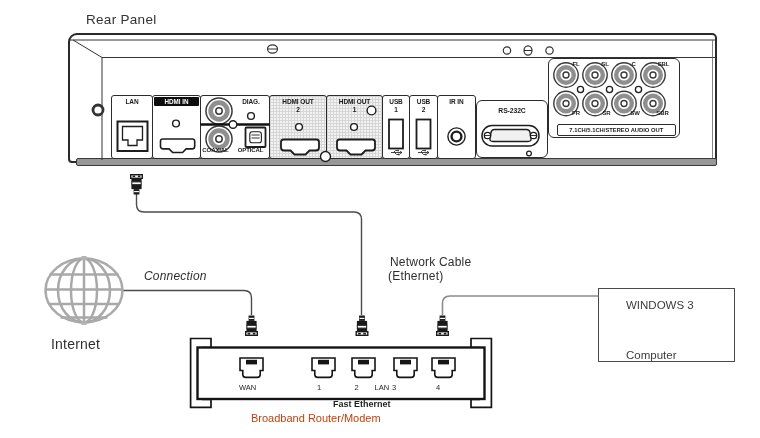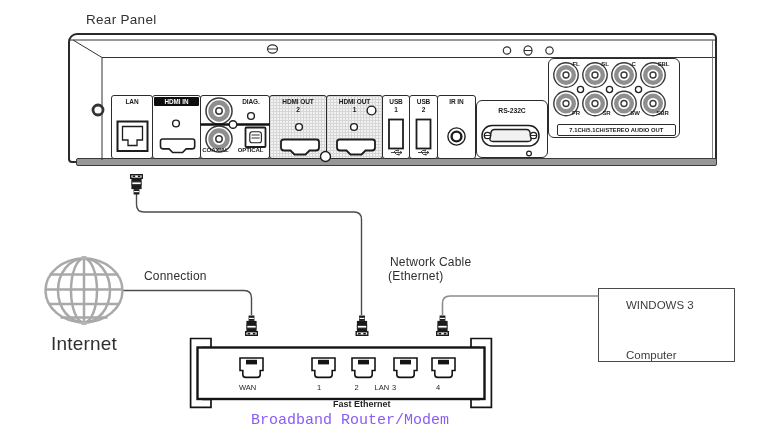--- a/index.html
+++ b/index.html
@@ -228,29 +228,29 @@
   <span class="plabel tiny" style="left:569px;top:61px;width:14px;">FL</span>
   <span class="plabel tiny" style="left:598px;top:61px;width:14px;">SL</span>
   <span class="plabel tiny" style="left:627px;top:61px;width:13px;">C</span>
   <span class="plabel tiny" style="left:654px;top:61px;width:19px;">SBL</span>
   <span class="plabel tiny" style="left:569px;top:109.5px;width:14px;">FR</span>
   <span class="plabel tiny" style="left:599px;top:109.5px;width:15px;">SR</span>
   <span class="plabel tiny" style="left:627px;top:109.5px;width:16px;">SW</span>
   <span class="plabel tiny" style="left:653px;top:109.5px;width:19px;">SBR</span>
   <div class="caption-box" style="left:556.5px;top:124px;width:119.5px;height:12px;">7.1CH/5.1CH/STEREO AUDIO OUT</div>
 
-  <span class="bigtext" style="left:51px;top:337px;font-size:19px;">Internet</span>
-  <span class="bigtext" style="left:144px;top:269px;">Connection</span>
+  <span class="bigtext" style="left:51px;top:337px;font-size:14px;">Internet</span>
+  <span class="bigtext" style="left:144px;top:269px;font-style:italic;">Connection</span>
   <span class="bigtext" style="left:390px;top:255px;">Network Cable</span>
   <span class="bigtext" style="left:388px;top:269px;">(Ethernet)</span>
   <span class="comp-text" style="left:626px;top:299px;">WINDOWS 3</span>
   <span class="comp-text" style="left:626px;top:317px;margin-top:32px;">Computer</span>
 
   <span class="router-label" style="left:239px;top:382.5px;width:25px;">WAN</span>
   <span class="router-label" style="left:317px;top:382.5px;width:13px;">1</span>
   <span class="router-label" style="left:354.5px;top:382.5px;width:13px;">2</span>
   <span class="router-label" style="left:374.5px;top:382.5px;width:16px;">LAN</span>
   <span class="router-label" style="left:392px;top:382.5px;width:13px;">3</span>
   <span class="router-label" style="left:436px;top:382.5px;width:13px;">4</span>
   <span class="router-label" style="left:333px;top:399px;width:84px;font-size:9px;font-weight:700;">Fast Ethernet</span>
-  <span class="router-label" style="left:251px;top:411.5px;width:178px;font-size:15px;color:#8b5cf6;font-family:Liberation Mono, monospace;">Broadband Router/Modem</span>
+  <span class="router-label" style="left:251px;top:411.5px;width:178px;font-size:11px;color:#c2410c;">Broadband Router/Modem</span>
 
 </div>
 
 </body></html>

